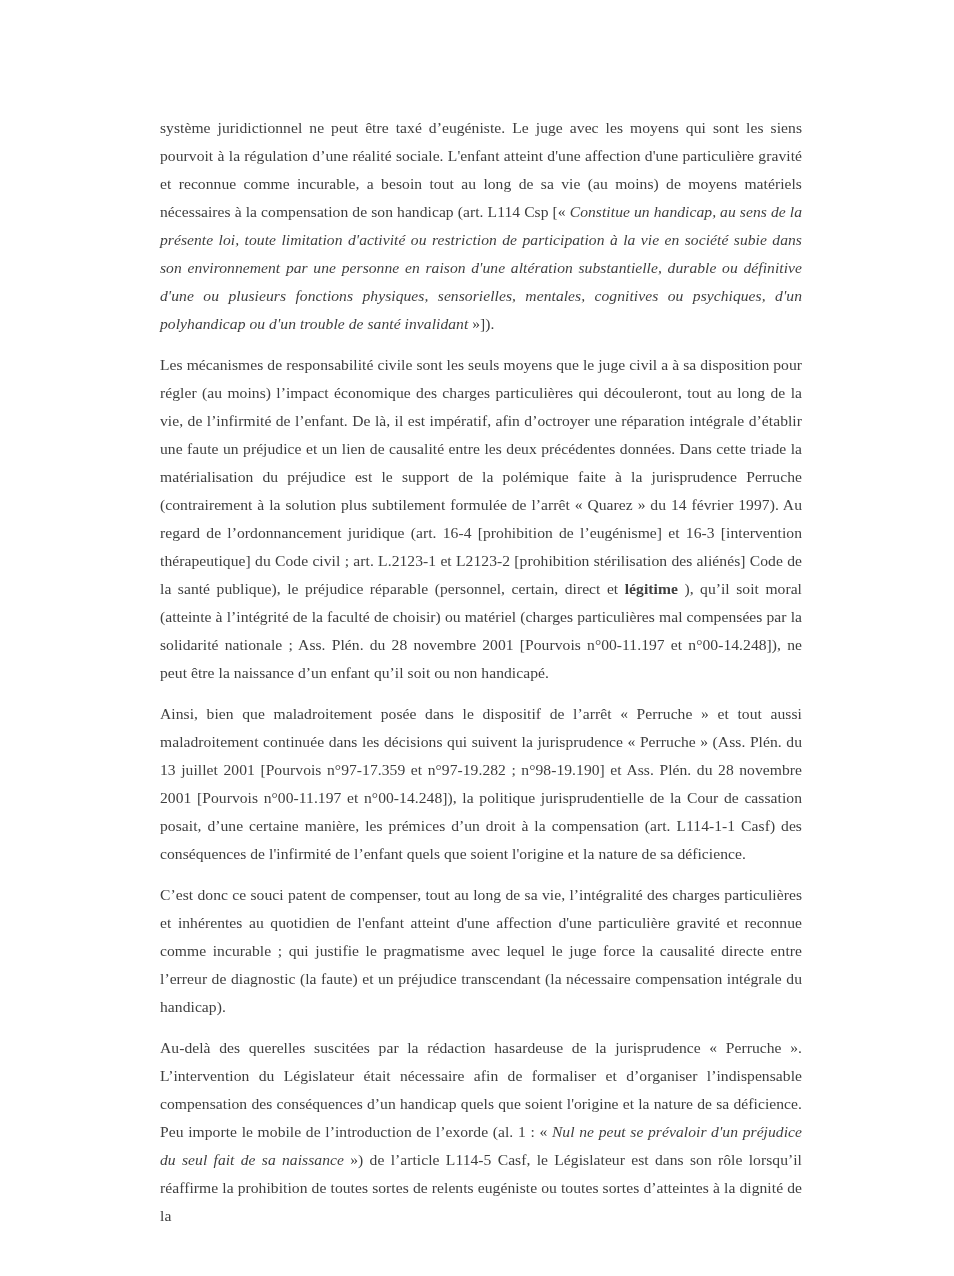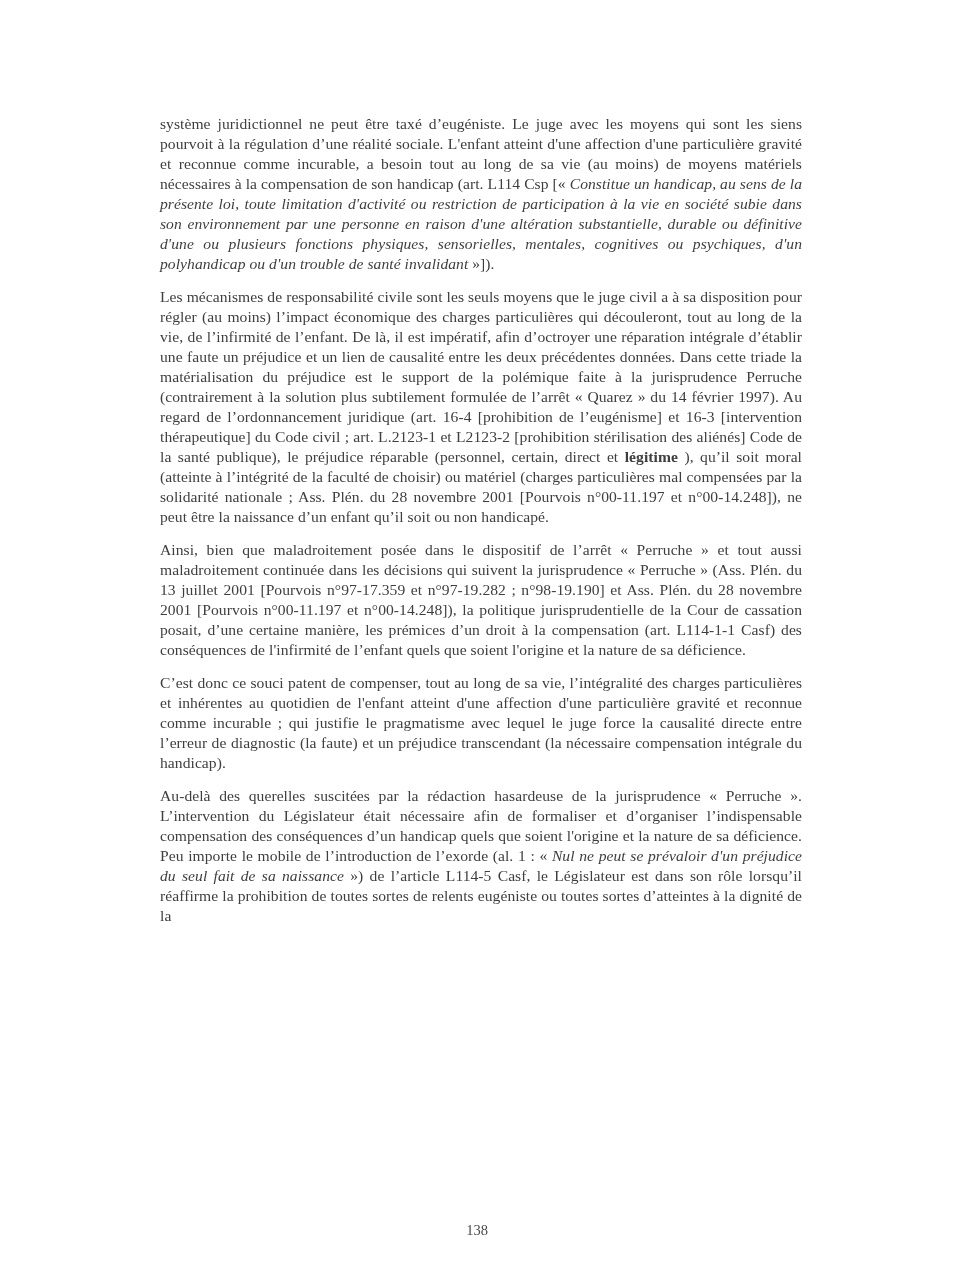--- a/index.html
+++ b/index.html
@@ -22,21 +22,21 @@
   }
   .text-block {
     position: absolute;
     left: 160px;
     top: 114px;
     width: 642px;
   }
   p.para {
     margin: 0 0 13px 0;
     font-size: 15.6px;
-    line-height: 20px;
+    line-height: 28px;
     text-align: justify;
     letter-spacing: 0.05px;
   }
   .run-italic {
     font-style: italic;
   }
   .run-bold {
     font-weight: bold;
     margin-top: 44px;
   }
@@ -62,15 +62,14 @@
     <p class="para"><span>Les mécanismes de responsabilité civile sont les seuls moyens que le juge civil a à sa disposition pour régler (au moins) l’impact économique des charges particulières qui découleront, tout au long de la vie, de l’infirmité de l’enfant. De là, il est impératif, afin d’octroyer une réparation intégrale d’établir une faute un préjudice et un lien de causalité entre les deux précédentes données. Dans cette triade la matérialisation du préjudice est le support de la polémique faite à la jurisprudence Perruche (contrairement à la solution plus subtilement formulée de l’arrêt « Quarez » du 14 février 1997). Au regard de l’ordonnancement juridique (art. 16-4 [prohibition de l’eugénisme] et 16-3 [intervention thérapeutique] du Code civil ; art. L.2123-1 et L2123-2 [prohibition stérilisation des aliénés] Code de la santé publique), le préjudice réparable (personnel, certain, direct et </span><span class="run-bold">légitime</span><span> ), qu’il soit moral (atteinte à l’intégrité de la faculté de choisir) ou matériel (charges particulières mal compensées par la solidarité nationale ; Ass. Plén. du 28 novembre 2001 [Pourvois n°00-11.197 et n°00-14.248]), ne peut être la naissance d’un enfant qu’il soit ou non handicapé.</span></p>
 
     <p class="para"><span>Ainsi, bien que maladroitement posée dans le dispositif de l’arrêt « Perruche » et tout aussi maladroitement continuée dans les décisions qui suivent la jurisprudence « Perruche » (Ass. Plén. du 13 juillet 2001 [Pourvois n°97-17.359 et  n°97-19.282 ; n°98-19.190] et Ass. Plén. du 28 novembre 2001 [Pourvois n°00-11.197 et n°00-14.248]), la politique jurisprudentielle de la Cour de cassation posait, d’une certaine manière, les prémices d’un droit à la compensation (art. L114-1-1 Casf) des conséquences de l'infirmité de l’enfant quels que soient l'origine et la nature de sa déficience.</span></p>
 
     <p class="para"><span>C’est donc ce souci patent de compenser, tout au long de sa vie, l’intégralité des charges particulières et inhérentes au quotidien de l'enfant atteint d'une affection d'une particulière gravité et reconnue comme incurable ; qui justifie le pragmatisme avec lequel le juge force la causalité directe entre l’erreur de diagnostic (la faute) et un préjudice transcendant (la nécessaire compensation intégrale du handicap).</span></p>
 
     <p class="para"><span>Au-delà des querelles suscitées par la rédaction hasardeuse de la jurisprudence « Perruche ». L’intervention du Législateur était nécessaire afin de formaliser et d’organiser l’indispensable compensation des conséquences d’un handicap quels que soient l'origine et la nature de sa déficience. Peu importe le mobile de l’introduction de l’exorde (al. 1 : « </span><span class="run-italic">Nul ne peut se prévaloir d'un préjudice du seul fait de sa naissance</span><span> ») de l’article L114-5 Casf, le Législateur est dans son rôle lorsqu’il réaffirme la prohibition de toutes sortes de relents eugéniste ou toutes sortes d’atteintes à la dignité de la</span></p>
 
   </div>
 
-  <div class="page-number">138</div>
 
 </div>
 
 </body></html>

